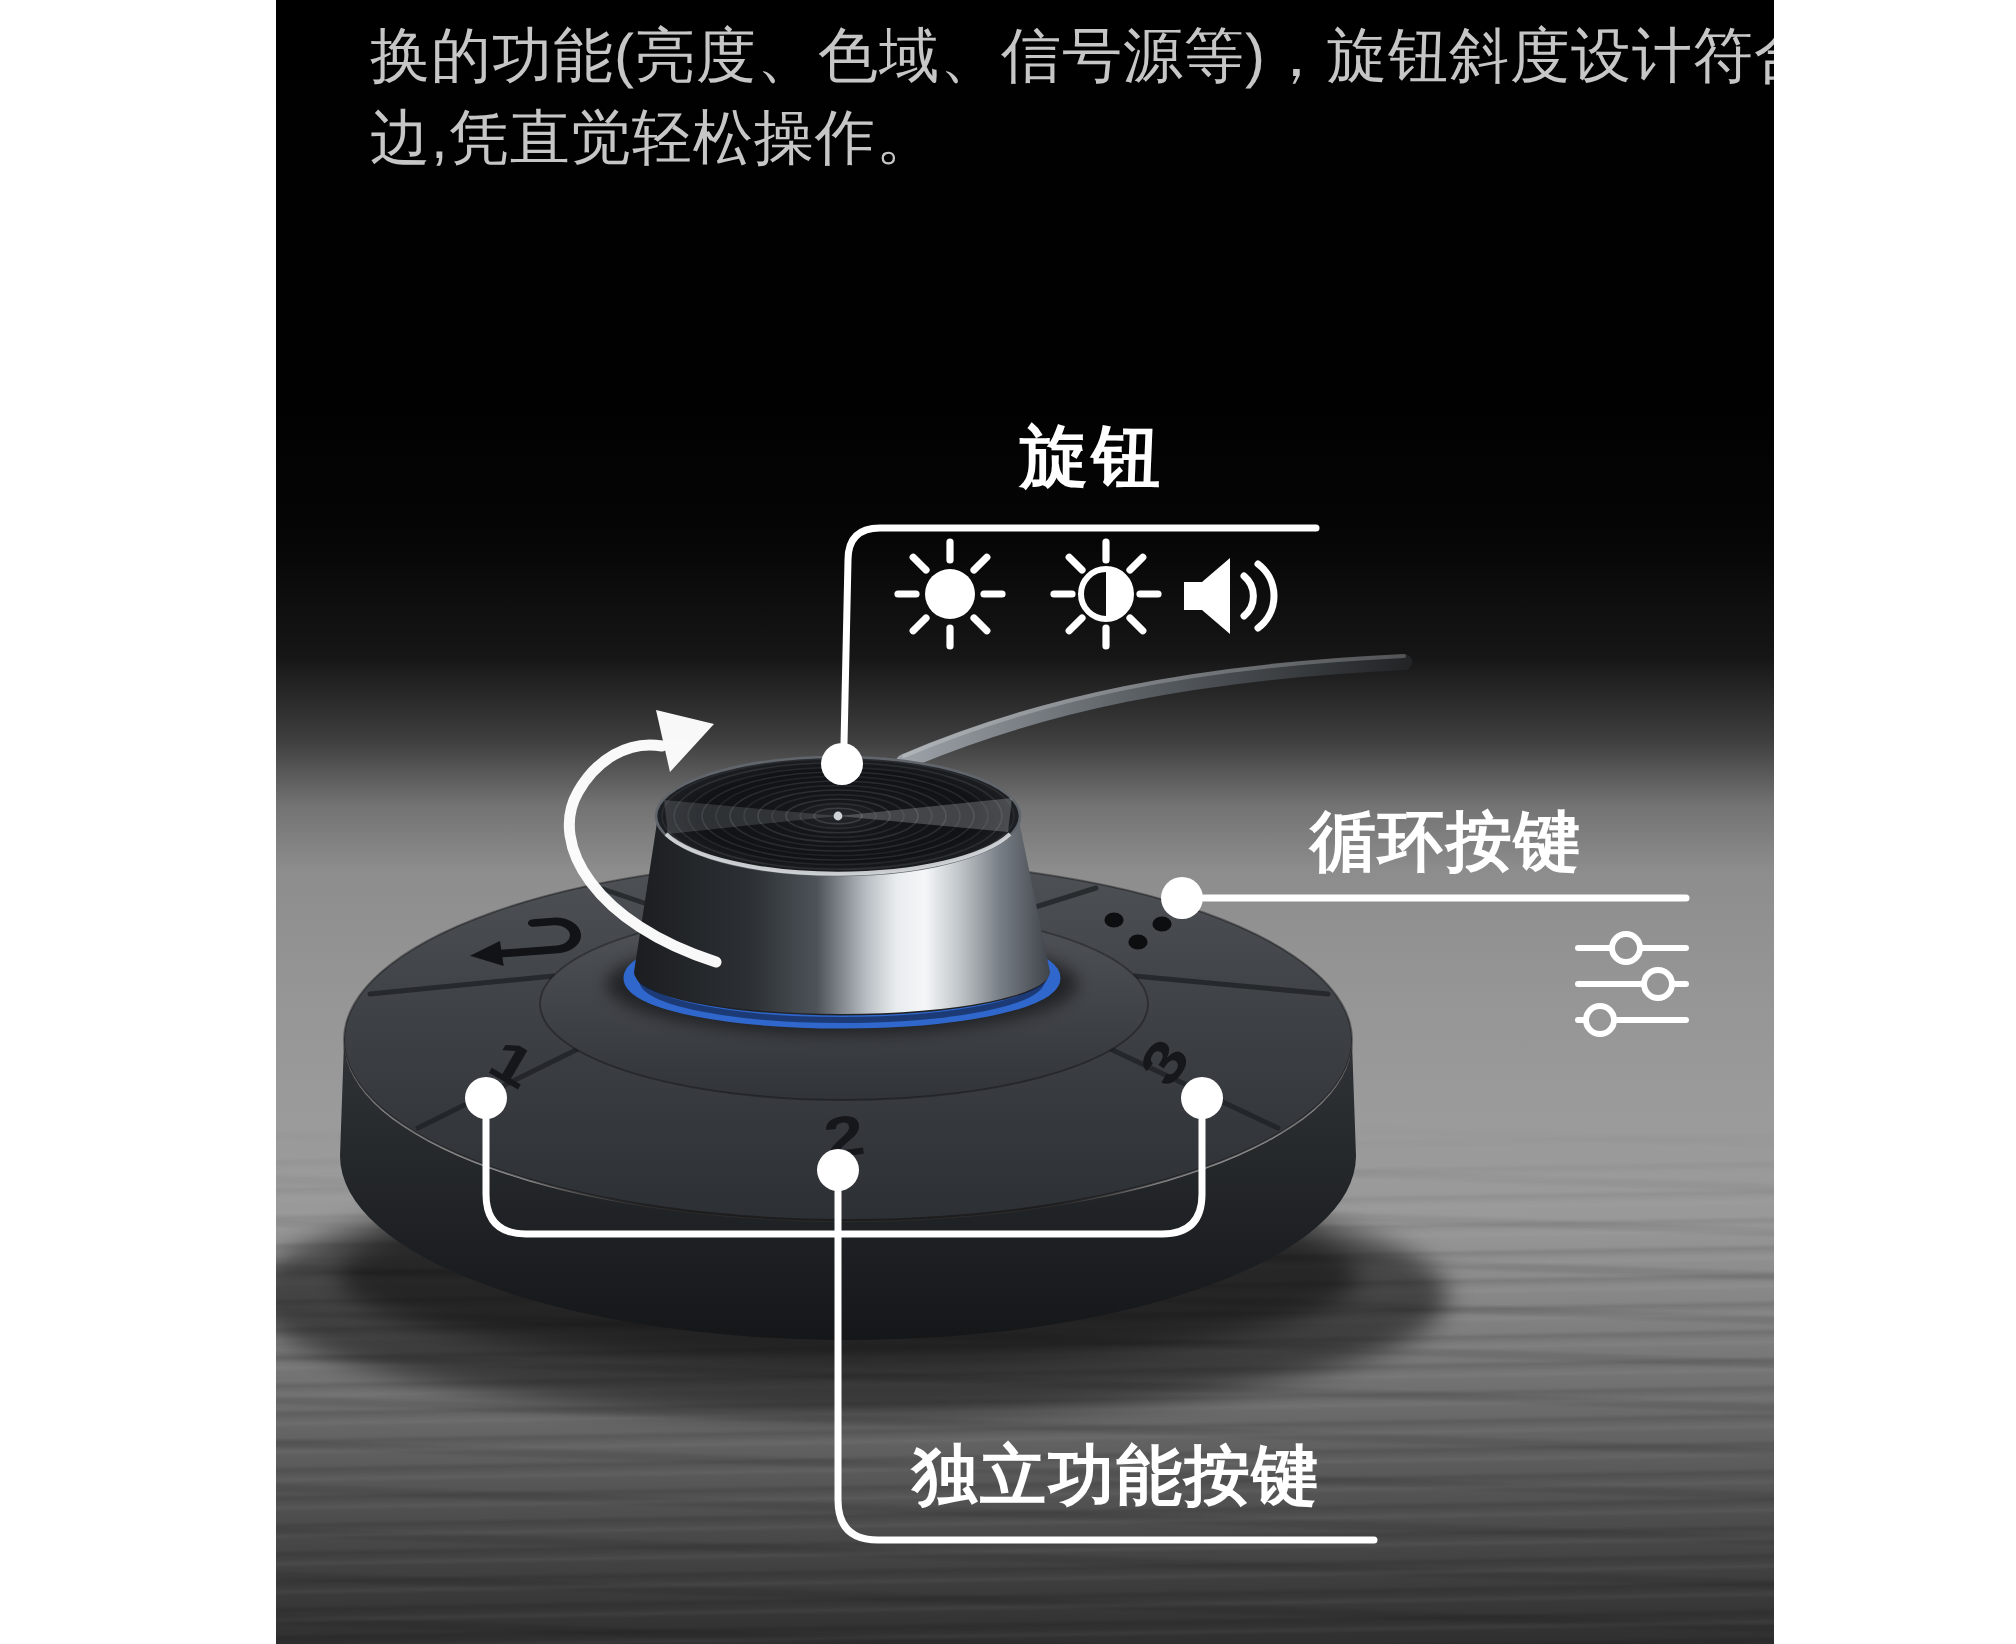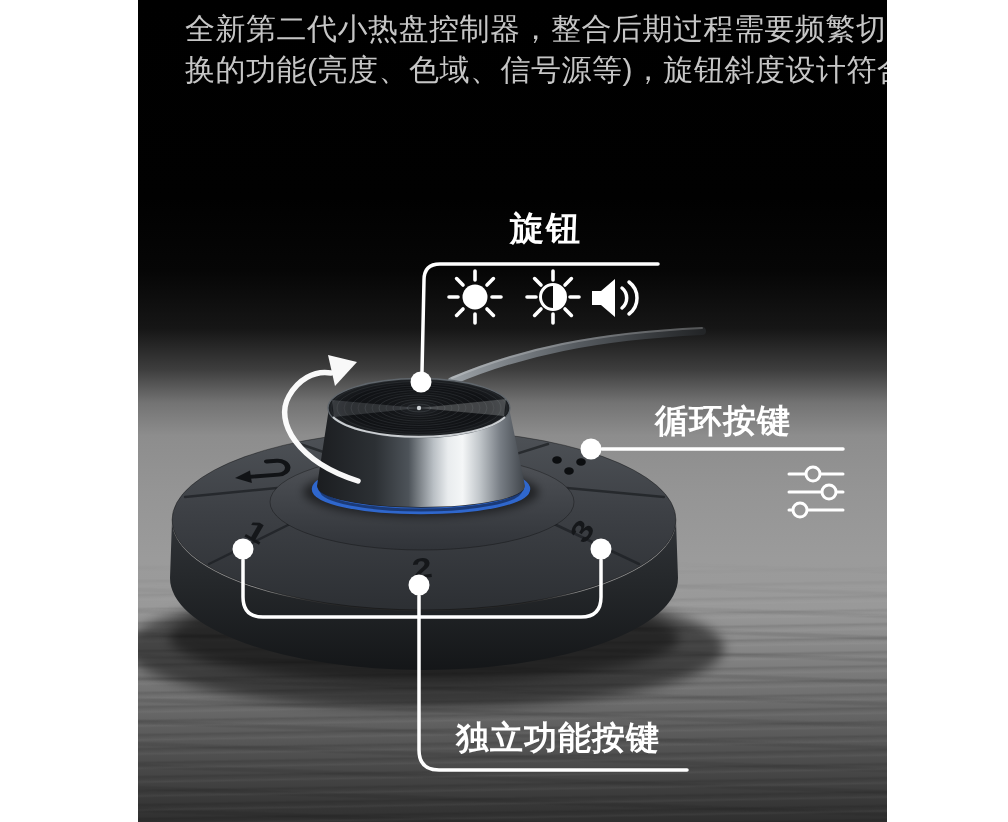--- a/index.html
+++ b/index.html
@@ -42,22 +42,22 @@
     font-family:"Liberation Sans","DejaVu Sans",sans-serif;
   }
 </style>
 </head>
 <body>
 
 <div class="stage">
   <div class="desk-texture"></div>
 
   <div class="intro">
-    <div class="line">全新第二代小热盘控制器，整合后期过程需要频繁切</div>
     <div class="line">换的功能(亮度、色域、信号源等)，旋钮斜度设计符合</div>
+    <div class="line">边,凭直觉轻松操作。</div>
   </div>
 
   <svg class="overlay" width="749" height="822" viewBox="138 0 749 822">
     <defs>
       <filter id="blur6" x="-30%" y="-30%" width="160%" height="160%">
           <feGaussianBlur stdDeviation="6"></feGaussianBlur>
         </filter>
       <filter id="blur4" x="-30%" y="-30%" width="160%" height="160%">
           <feGaussianBlur stdDeviation="4"></feGaussianBlur>
         </filter>

